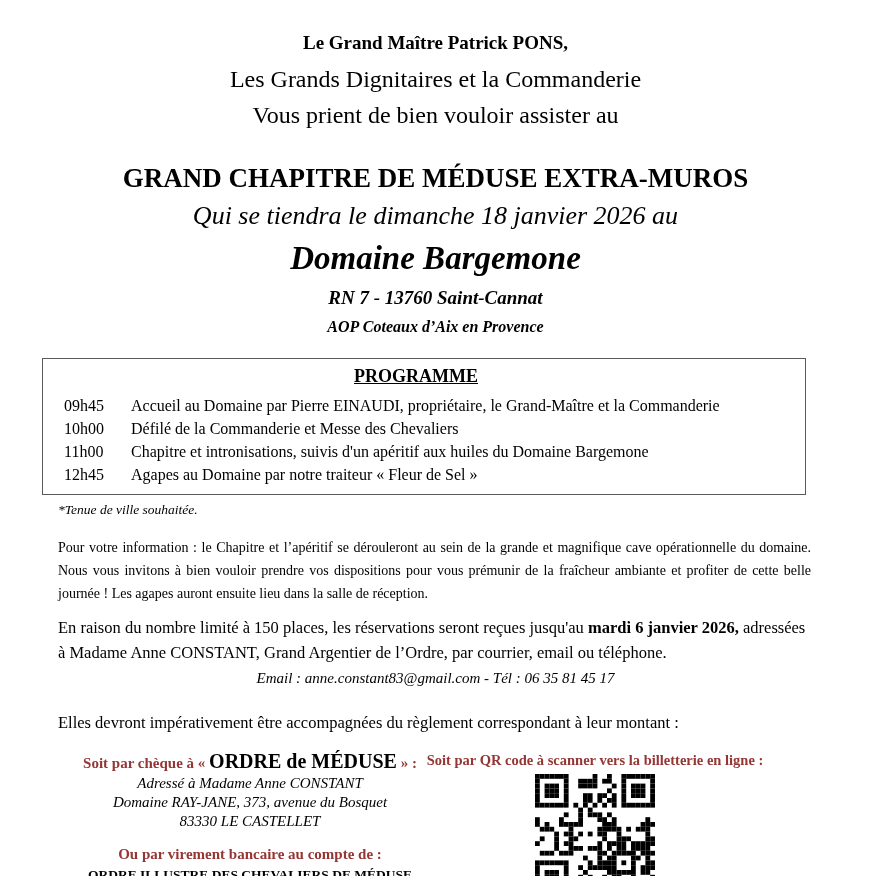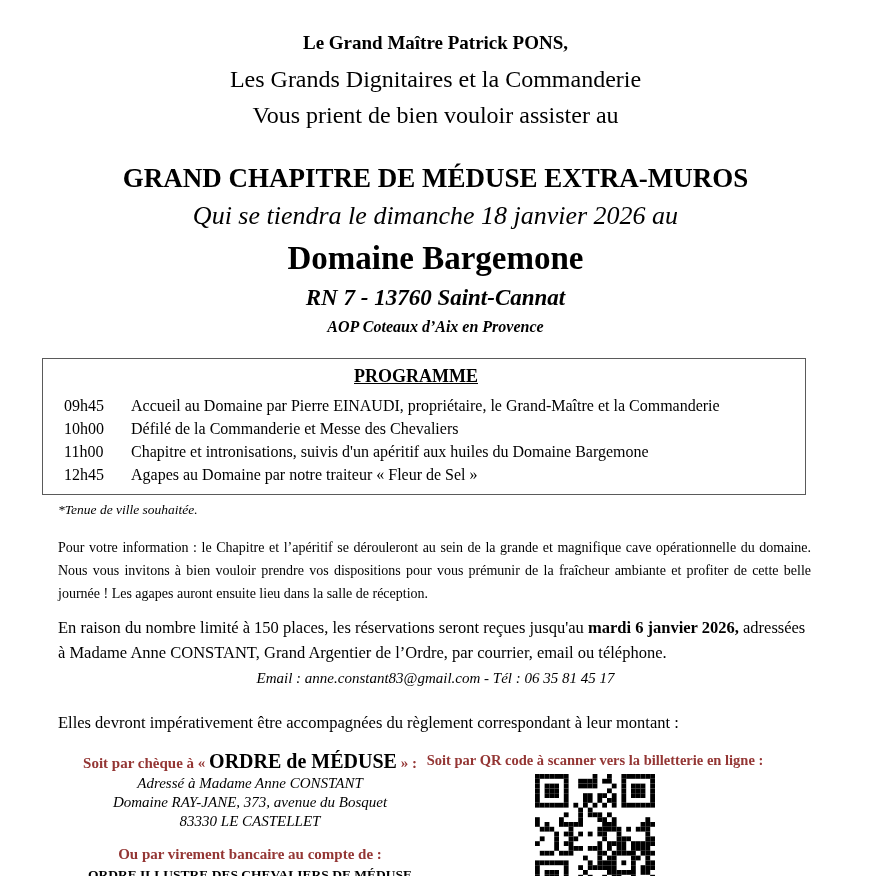--- a/index.html
+++ b/index.html
@@ -37,24 +37,25 @@
     line-height: 38px;
   }
   .event-date {
     font-size: 26px;
     line-height: 38px;
     font-style: italic;
   }
   .event-venue {
     font-size: 33px;
     font-weight: bold;
+    font-style: italic;
     line-height: 46px;
   }
   .event-address {
-    font-size: 23px;
+    font-size: 19px;
     font-weight: bold;
     font-style: italic;
     line-height: 33px;
   }
   .event-aop {
     font-size: 16px;
     font-weight: bold;
     font-style: italic;
     line-height: 25px;
   }

